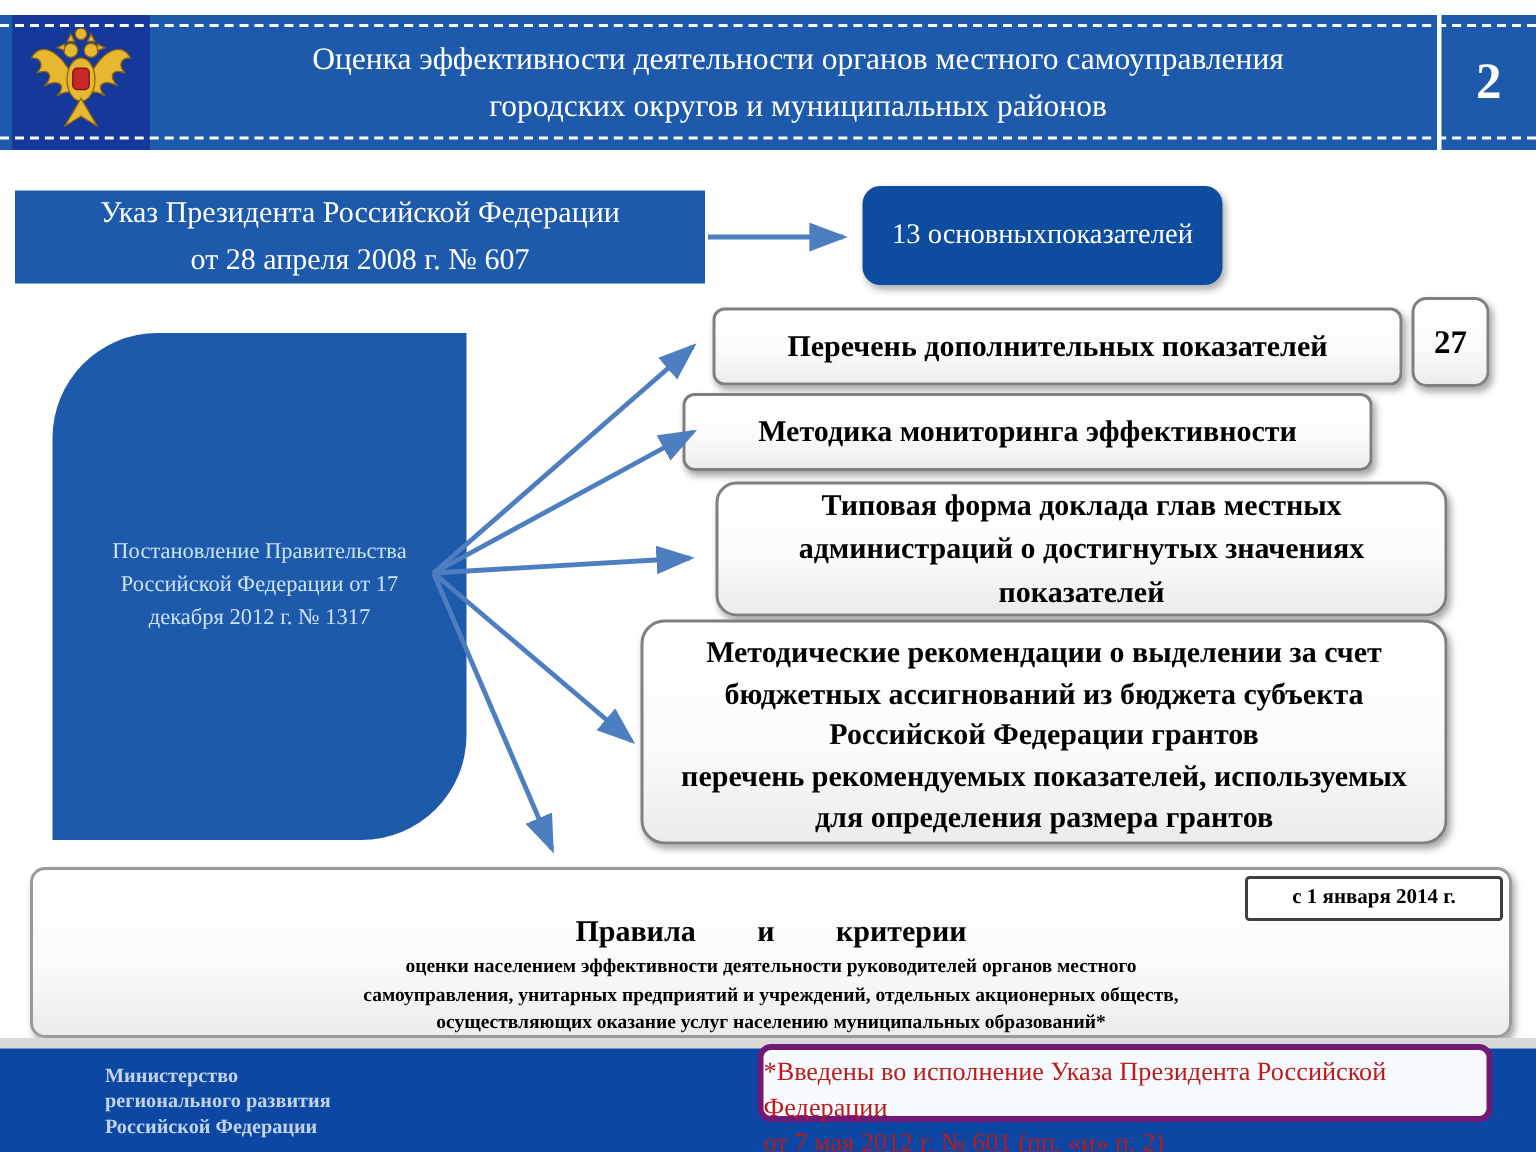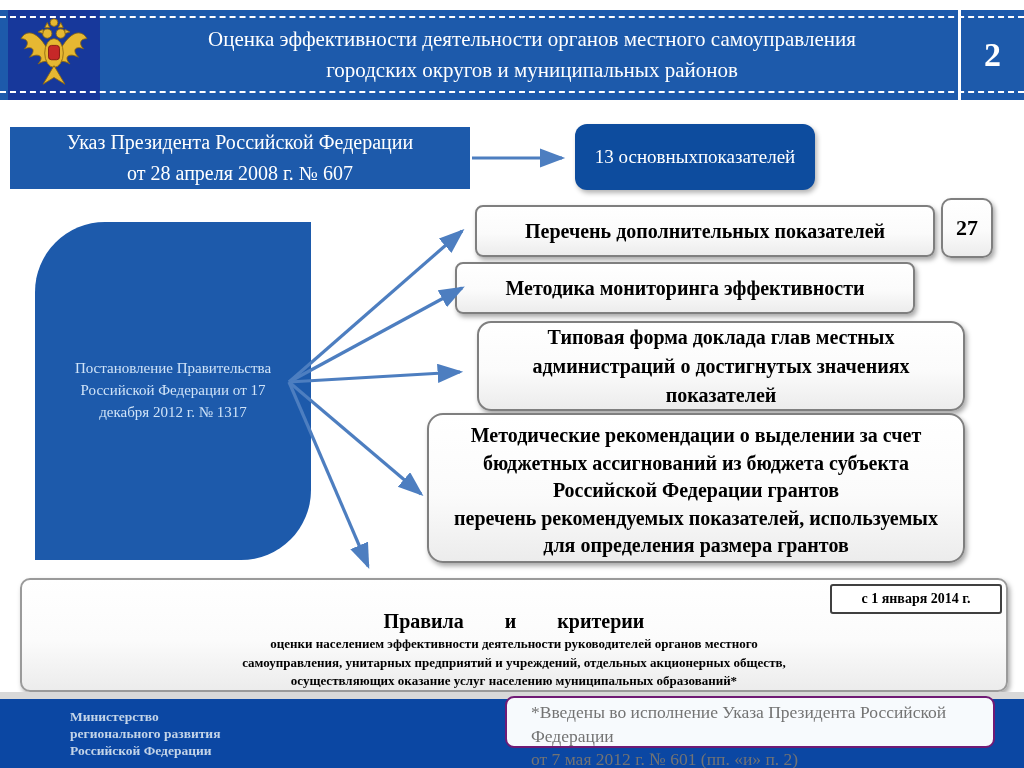--- a/index.html
+++ b/index.html
@@ -56,22 +56,22 @@
   .date-badge{position:absolute;right:4px;top:4px;width:172px;height:30px;background:#ffffff;
               border:2px solid #404040;border-radius:3px;display:flex;align-items:center;
               justify-content:center;font-size:14px;font-weight:bold;box-sizing:border-box;}
 
   
   .gray-band{position:absolute;left:0;top:692px;width:1024px;height:7px;background:#d9d9d9;}
   .footer-bar{position:absolute;left:0;top:699px;width:1024px;height:69px;background:#0b47a3;}
   .ministry{position:absolute;left:70px;top:709px;color:#c3d4e8;font-weight:bold;
             font-size:13.5px;line-height:1.25;z-index:4;}
   .footnote-box{position:absolute;left:505px;top:696px;width:490px;height:52px;background:#f7fafd;
-            border:2px solid #701a75;border-radius:9px;color:#737373;font-size:17.5px;
-            line-height:1.35;padding:3px 24px;box-sizing:border-box;z-index:5;text-align:left;}
+            border:4px solid #701a75;border-radius:9px;color:#b91c1c;font-size:17.5px;
+            line-height:1.35;padding:3px 0;box-sizing:border-box;z-index:5;text-align:left;}
 
   
   .arrow-layer{position:absolute;left:0;top:100px;width:1024px;height:500px;z-index:1;pointer-events:none;}
 </style>
 </head>
 <body>
 
 <div class="slide">
 
   <div class="header-bar"></div>

